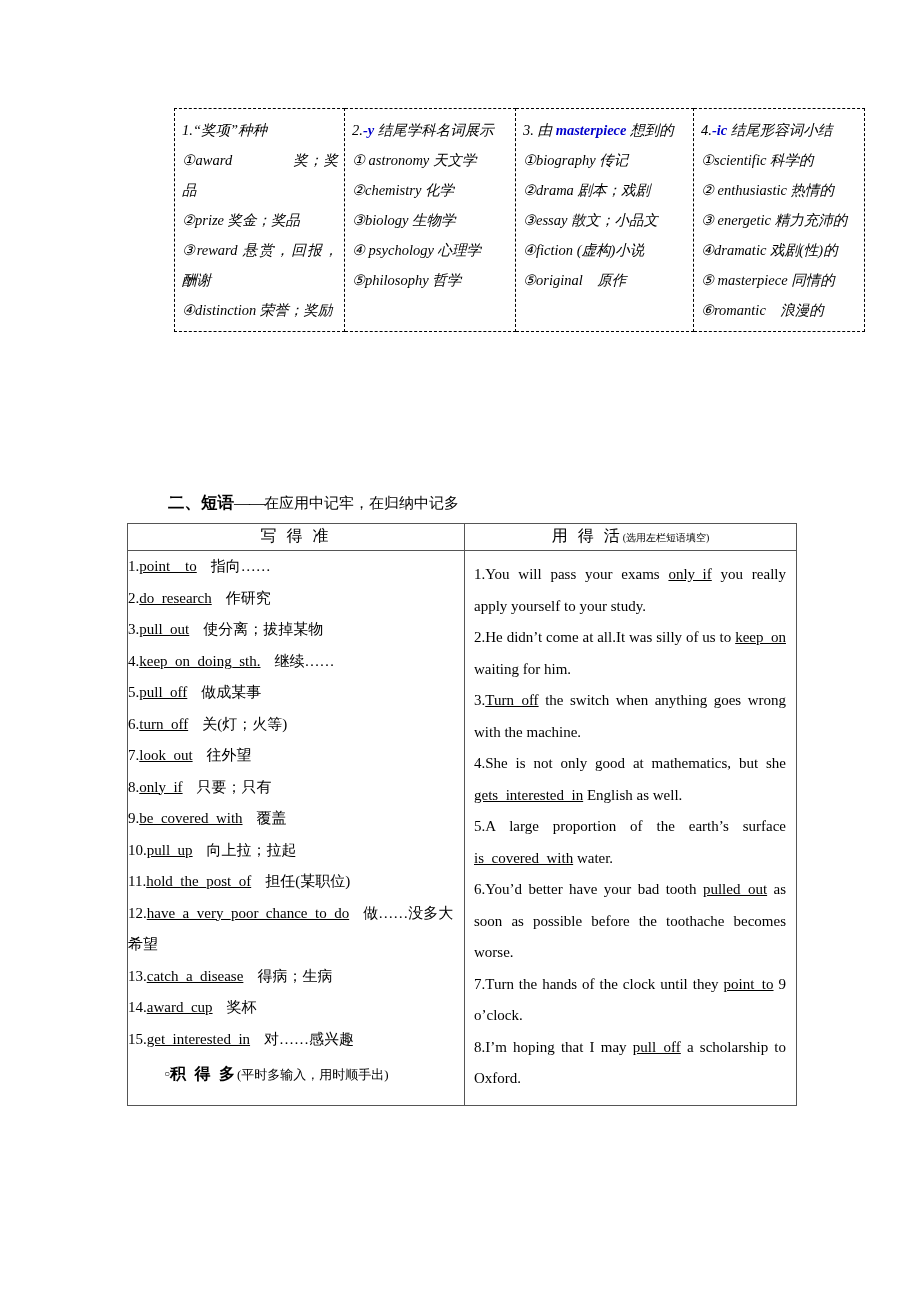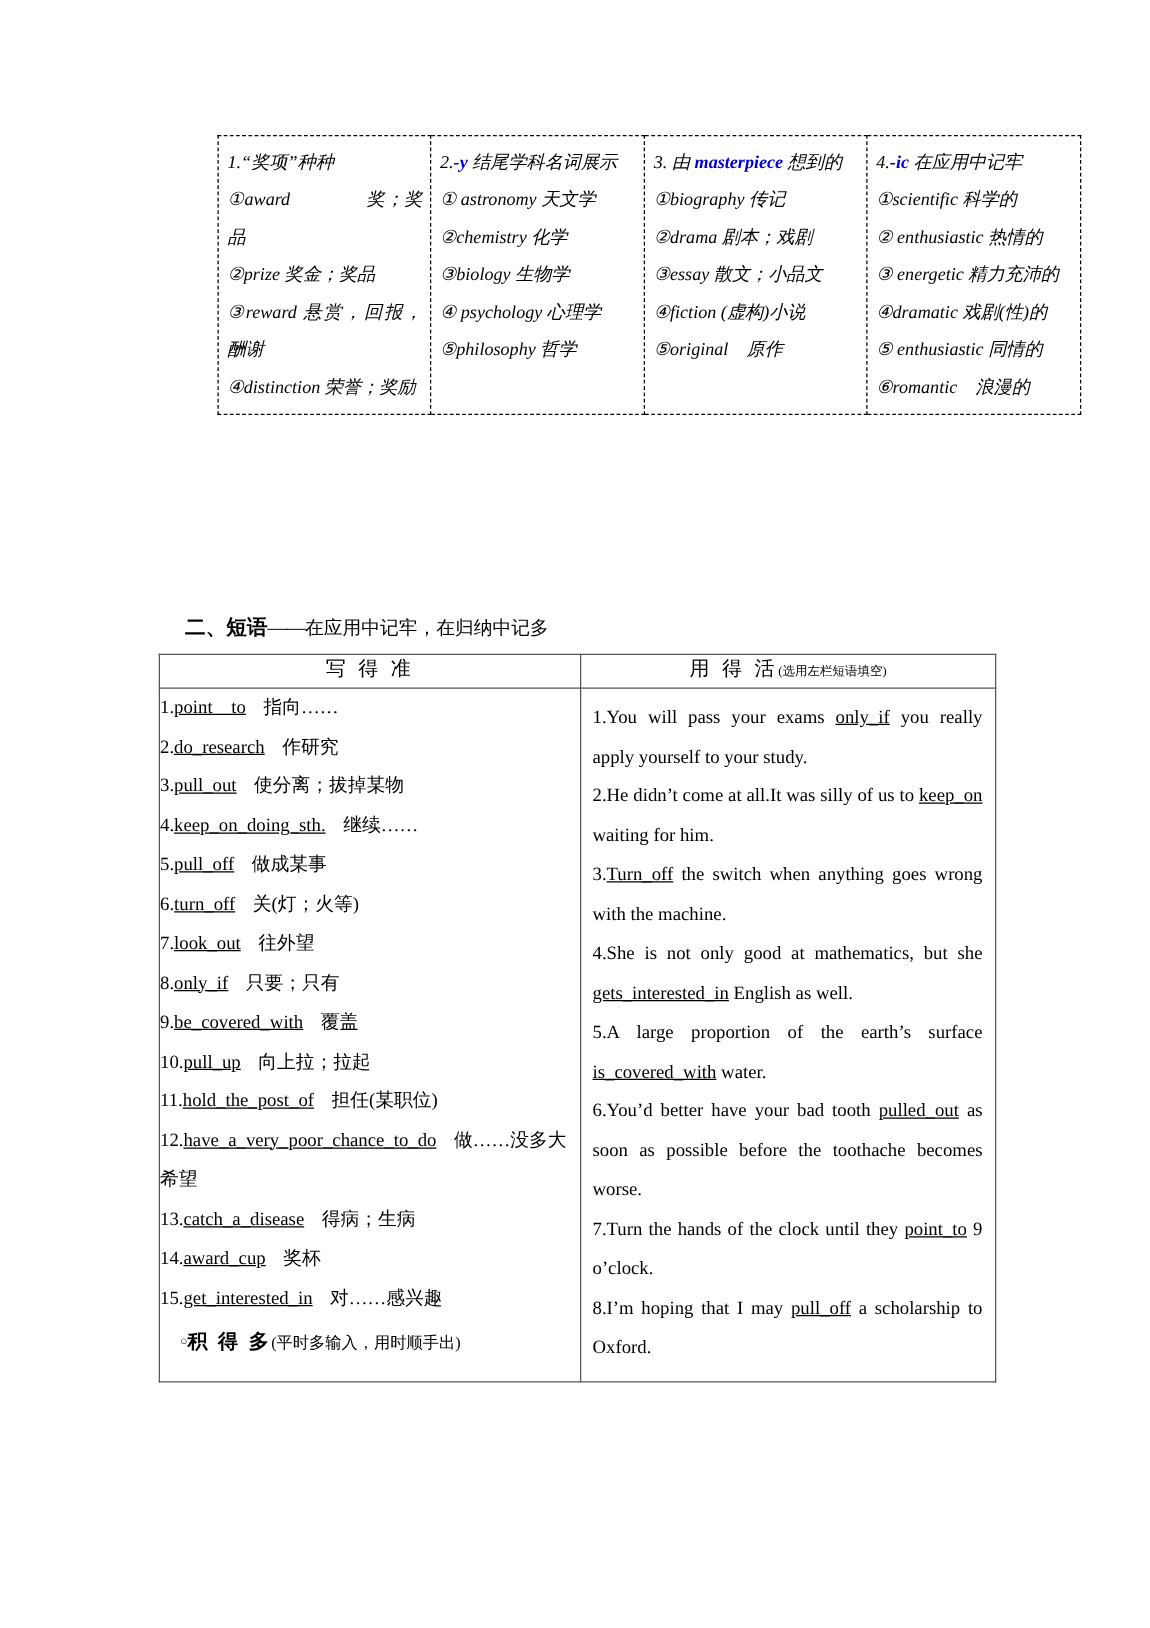--- a/index.html
+++ b/index.html
@@ -56,21 +56,21 @@
     color: #0000cc;
     font-weight: bold;
   }
   .justify-flow {
     text-align: justify;
   }
 
   
   .section-heading {
     position: absolute;
-    left: 148px;
+    left: 168px;
     top: 491px;
     font-size: 16px;
     line-height: 22px;
     white-space: nowrap;
   }
   .section-heading .sh-num {
     font-family: "Liberation Sans", sans-serif;
     font-weight: bold;
     font-size: 16.5px;
   }
@@ -128,21 +128,21 @@
     padding: 8px 10px 10px 9px;
   }
   .ph-line { display: block; }
   .ph-line.just { text-align: justify; }
   .u { text-decoration: underline; }
   .sp { display: inline-block; width: 14px; }
 
   
   .footer-note {
     position: absolute;
-    left: 144px;
+    left: 164px;
     top: 1063px;
     font-size: 15px;
     line-height: 22px;
     white-space: nowrap;
   }
   .footer-note .fn-mark {
     font-size: 10px;
     vertical-align: 2px;
   }
   .footer-note .fn-main {
@@ -184,26 +184,26 @@
       <td class="vocab-col-3">
         <span class="vocab-head"><span>3. 由 </span><span class="hl-blue">masterpiece</span><span> 想到的</span></span>
         <span class="vocab-item justify-flow">①biography 传记</span>
         <span class="vocab-item justify-flow">②drama 剧本；戏剧</span>
         <span class="vocab-item justify-flow">③essay 散文；小品文</span>
         <span class="vocab-item justify-flow">④fiction (虚构)小说</span>
         <span class="vocab-item justify-flow">⑤original　原作</span>
       </td>
 
       <td class="vocab-col-4">
-        <span class="vocab-head"><span>4.</span><span class="hl-blue">-ic</span><span> 在应用中记牢</span></span>
+        <span class="vocab-head"><span>4.</span><span class="hl-blue">-ic</span><span> 结尾形容词小结</span></span>
         <span class="vocab-item justify-flow">①scientific 科学的</span>
         <span class="vocab-item justify-flow">② enthusiastic 热情的</span>
         <span class="vocab-item justify-flow">③ energetic 精力充沛的</span>
         <span class="vocab-item justify-flow">④dramatic 戏剧(性)的</span>
-        <span class="vocab-item justify-flow">⑤ enthusiastic 同情的</span>
+        <span class="vocab-item justify-flow">⑤ masterpiece 同情的</span>
         <span class="vocab-item justify-flow">⑥romantic　浪漫的</span>
       </td>
 
     </tr>
   </tbody>
     </table>
 
   <div class="section-heading">
     <span class="sh-num">二、</span><span class="sh-word">短语</span><span class="sh-dash">——</span><span class="sh-desc">在应用中记牢，在归纳中记多</span>
   </div>

